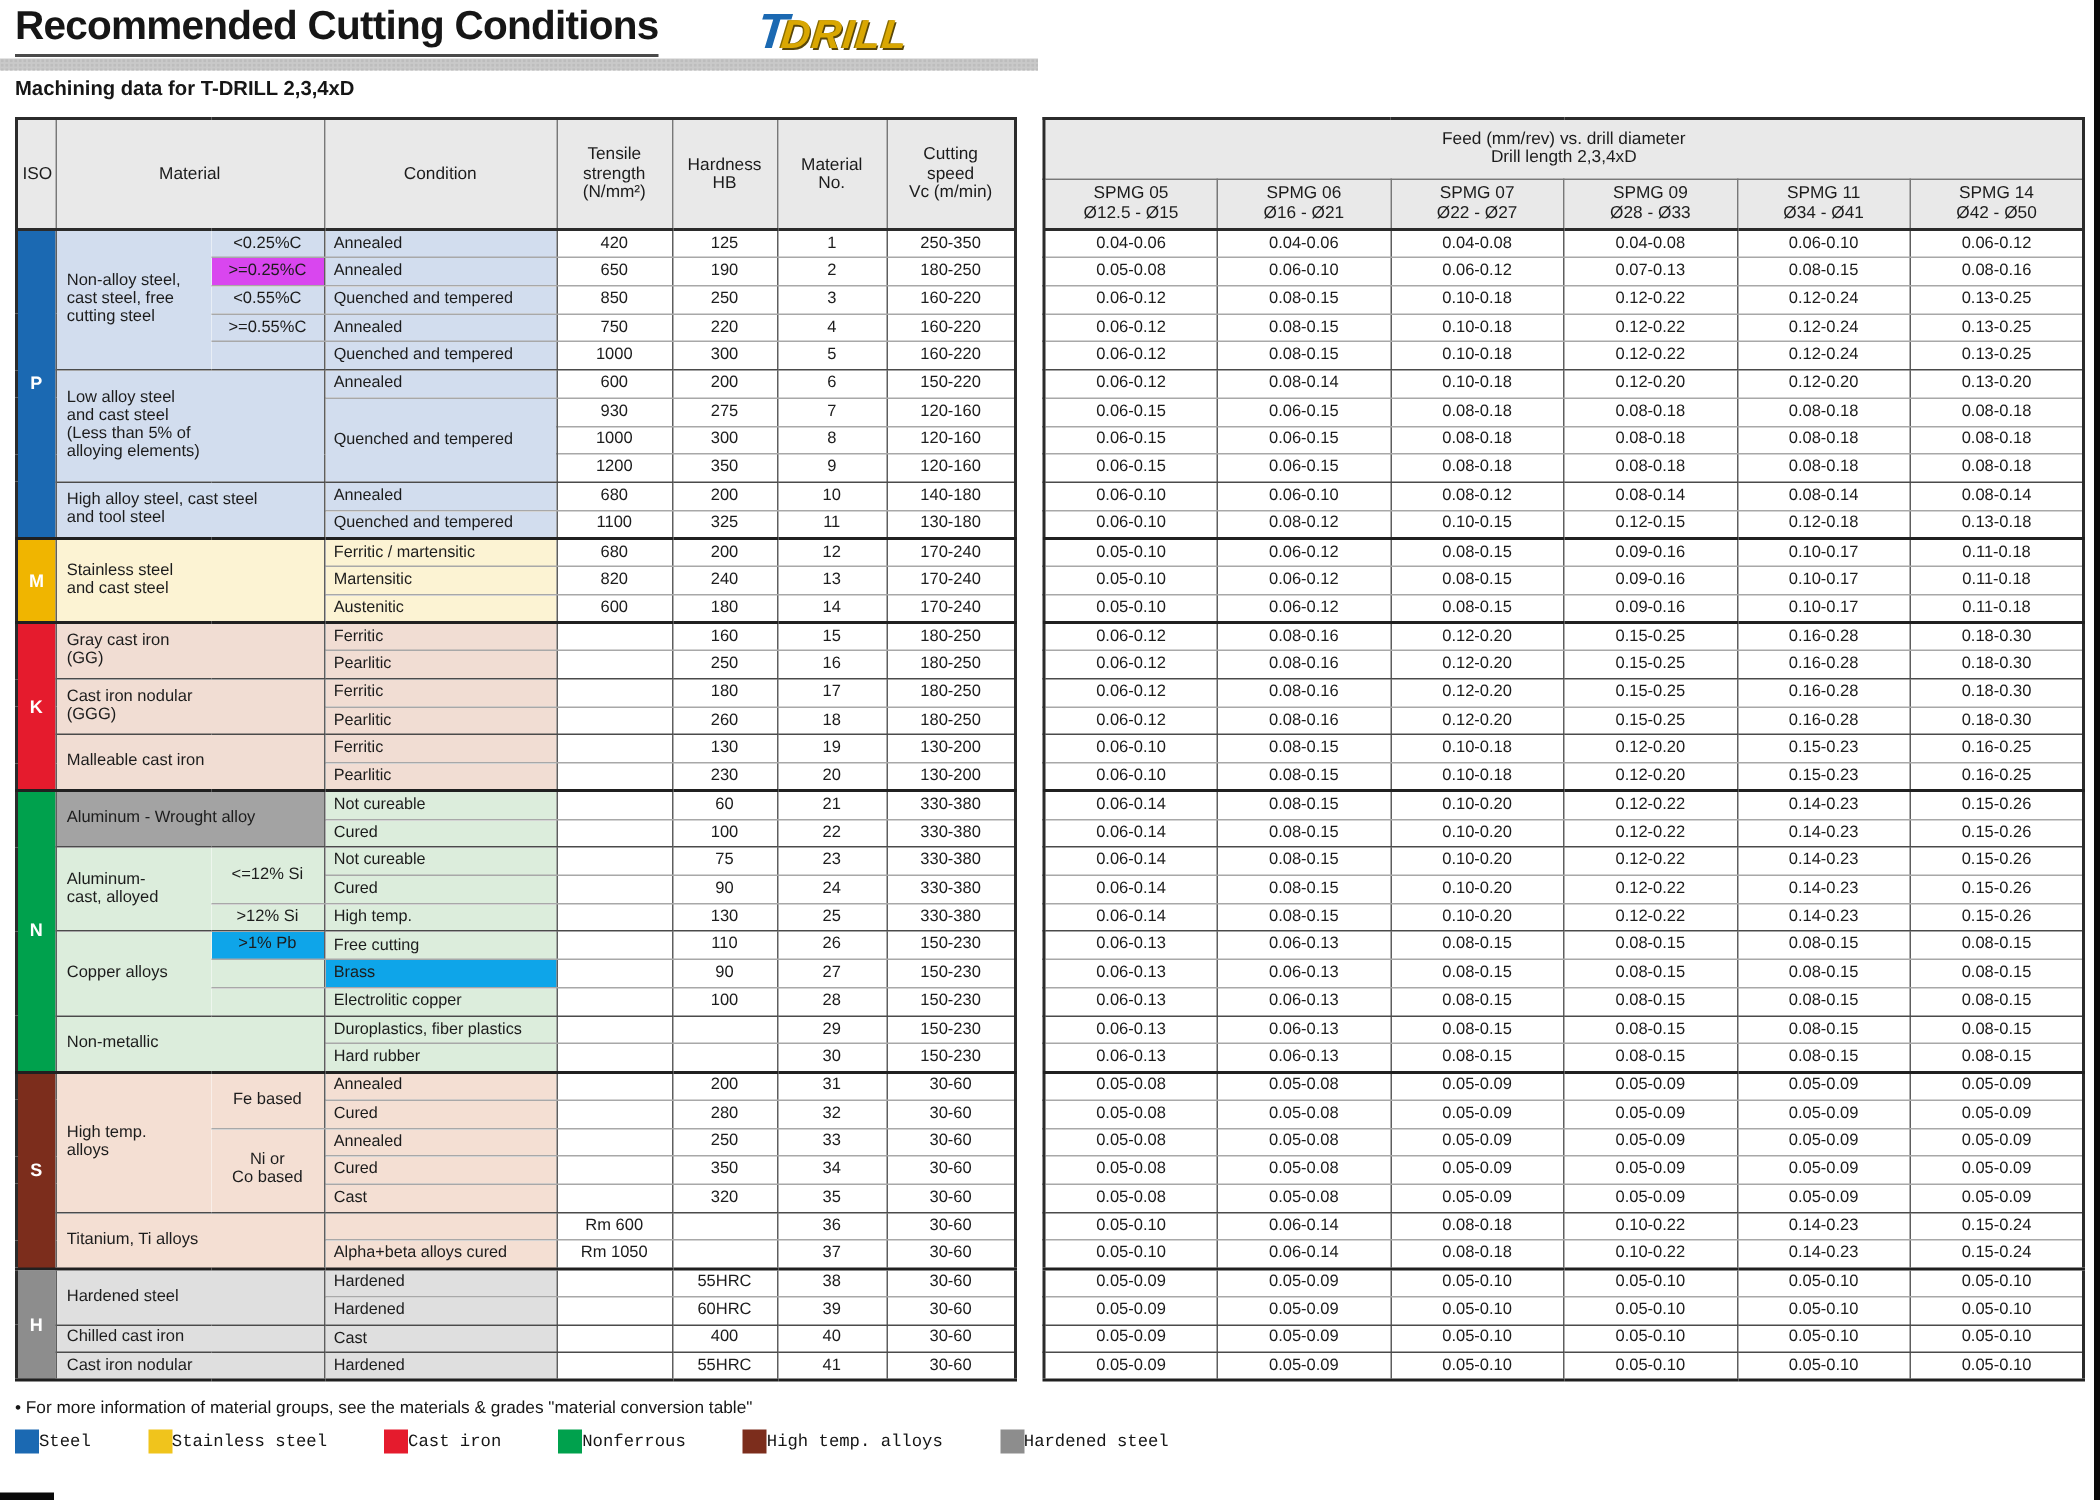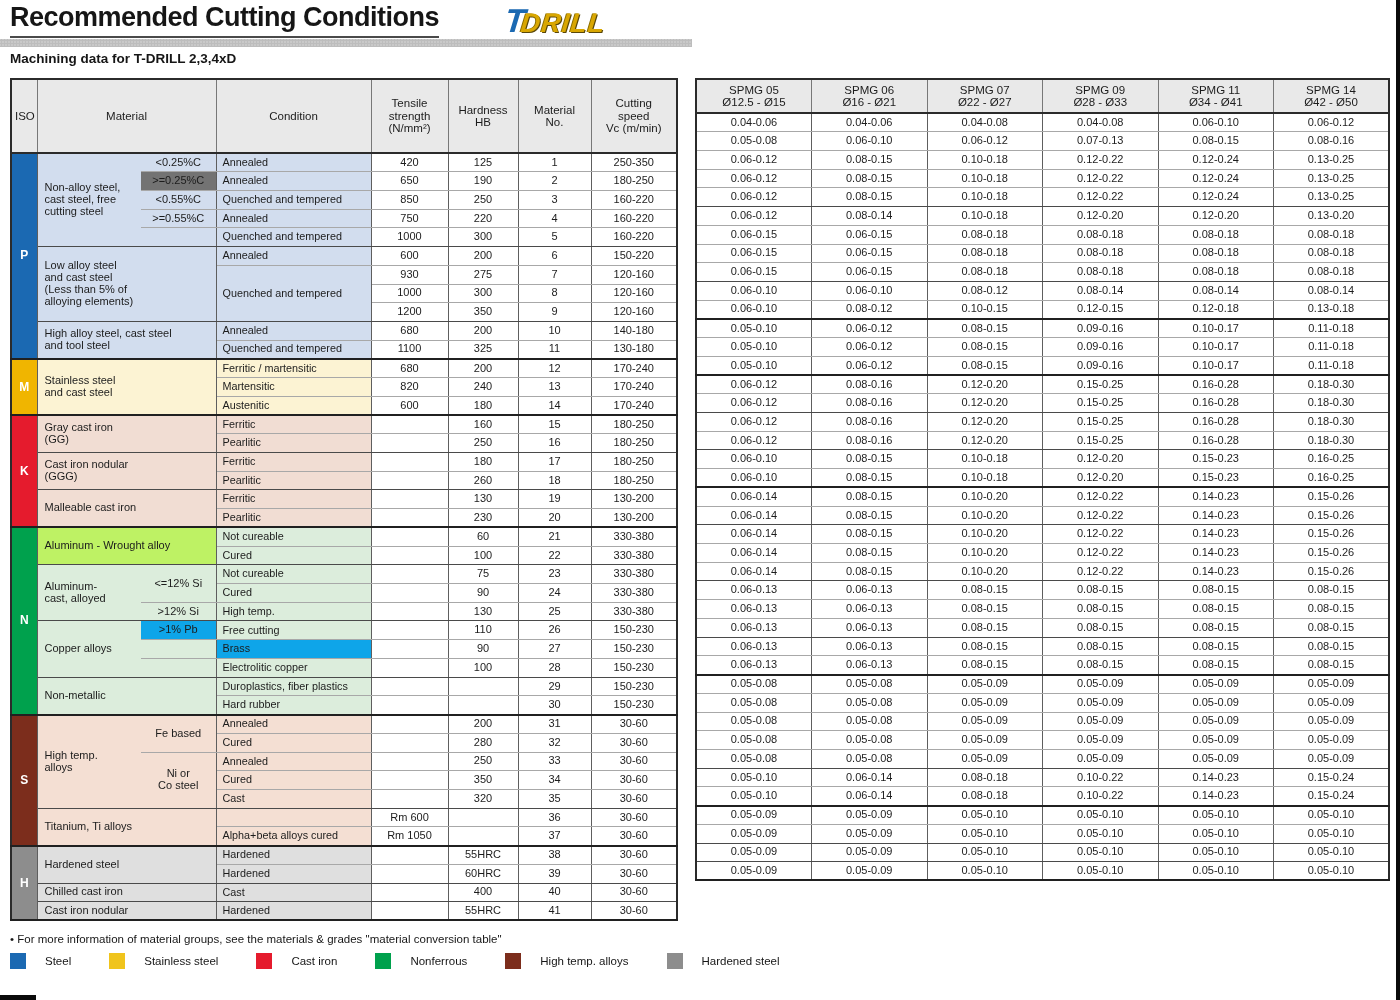--- a/index.html
+++ b/index.html
@@ -70,21 +70,21 @@
   }
   
   .footnote {
     position:absolute; left:10px; top:933px;
     font-size:11.5px; color:#161616;
   }
   .legend {
     position:absolute; left:10px; top:953px;
     display:flex; align-items:center; gap:38px;
   }
-  .legend-item { display:flex; align-items:center; gap:19px; }
+  .legend-item { display:flex; align-items:center; gap:0;font-family:Liberation Mono, monospace; }
   .legend-swatch { width:16px; height:16px; display:inline-block; }
   .legend-label { font-size:11.5px; color:#161616; }
   .scan-edge-right {
     position:absolute; right:0; top:0; width:4px; height:1000px; background:#0a0a0a;
   }
   .scan-edge-bottom {
     position:absolute; left:0; top:995px; width:36px; height:5px; background:#0a0a0a;
   }
 </style>
 </head>
@@ -135,21 +135,21 @@
 cast steel, free
 cutting steel</td>
           <td class="sub-cell vline b-thin" style="background: rgb(210, 221, 238);">&lt;0.25%C</td>
           <td class="cond-cell vline b-thin" style="background: rgb(210, 221, 238);">Annealed</td>
           <td class="num-cell vline b-thin">420</td>
           <td class="num-cell vline b-thin">125</td>
           <td class="num-cell vline b-thin">1</td>
           <td class="num-cell b-thin">250-350</td>
         </tr>
         <tr>
-          <td class="sub-cell vline b-thin" style="background: #737373;">&gt;=0.25%C</td>
+          <td class="sub-cell vline b-thin" style="background: #d946ef;">&gt;=0.25%C</td>
           <td class="cond-cell vline b-thin" style="background: rgb(210, 221, 238);">Annealed</td>
           <td class="num-cell vline b-thin">650</td>
           <td class="num-cell vline b-thin">190</td>
           <td class="num-cell vline b-thin">2</td>
           <td class="num-cell b-thin">180-250</td>
         </tr>
         <tr>
           <td class="sub-cell vline b-thin" style="background: rgb(210, 221, 238);">&lt;0.55%C</td>
           <td class="cond-cell vline b-thin" style="background: rgb(210, 221, 238);">Quenched and tempered</td>
           <td class="num-cell vline b-thin">850</td>
@@ -286,21 +286,21 @@
         </tr>
         <tr>
           <td class="cond-cell vline b-iso" style="background: rgb(241, 221, 211);">Pearlitic</td>
           <td class="num-cell vline b-iso"></td>
           <td class="num-cell vline b-iso">230</td>
           <td class="num-cell vline b-iso">20</td>
           <td class="num-cell b-iso">130-200</td>
         </tr>
         <tr>
           <td rowspan="10" class="iso-cell b-iso" style="background: rgb(0, 161, 77);">N</td>
-          <td rowspan="2" colspan="2" class="mat-cell b-mat vline" style="background: #bef264;">Aluminum - Wrought alloy</td>
+          <td rowspan="2" colspan="2" class="mat-cell b-mat vline" style="background: #a3a3a3;">Aluminum - Wrought alloy</td>
           <td class="cond-cell vline b-thin" style="background: rgb(220, 237, 220);">Not cureable</td>
           <td class="num-cell vline b-thin"></td>
           <td class="num-cell vline b-thin">60</td>
           <td class="num-cell vline b-thin">21</td>
           <td class="num-cell b-thin">330-380</td>
         </tr>
         <tr>
           <td class="cond-cell vline b-mat" style="background: rgb(220, 237, 220);">Cured</td>
           <td class="num-cell vline b-mat"></td>
           <td class="num-cell vline b-mat">100</td>
@@ -385,21 +385,21 @@
         </tr>
         <tr>
           <td class="cond-cell vline b-thin" style="background: rgb(244, 223, 211);">Cured</td>
           <td class="num-cell vline b-thin"></td>
           <td class="num-cell vline b-thin">280</td>
           <td class="num-cell vline b-thin">32</td>
           <td class="num-cell b-thin">30-60</td>
         </tr>
         <tr>
           <td rowspan="3" class="sub-cell vline b-mat" style="background: rgb(244, 223, 211);">Ni or
-Co steel</td>
+Co based</td>
           <td class="cond-cell vline b-thin" style="background: rgb(244, 223, 211);">Annealed</td>
           <td class="num-cell vline b-thin"></td>
           <td class="num-cell vline b-thin">250</td>
           <td class="num-cell vline b-thin">33</td>
           <td class="num-cell b-thin">30-60</td>
         </tr>
         <tr>
           <td class="cond-cell vline b-thin" style="background: rgb(244, 223, 211);">Cured</td>
           <td class="num-cell vline b-thin"></td>
           <td class="num-cell vline b-thin">350</td>
@@ -458,20 +458,23 @@
           <td class="num-cell vline b-iso"></td>
           <td class="num-cell vline b-iso">55HRC</td>
           <td class="num-cell vline b-iso">41</td>
           <td class="num-cell b-iso">30-60</td>
         </tr>
       </tbody>
   </table>
 
   <table id="right-table">
     <thead>
+      <tr class="rg-row">
+        <th class="rg-title" colspan="6"><span>Feed (mm/rev) vs. drill diameter</span><br><span>Drill length 2,3,4xD</span></th>
+      </tr>
       <tr class="rc-row">
         <th><span class="spmg-name">SPMG 05</span><span class="spmg-range">Ø12.5 - Ø15</span></th>
         <th><span class="spmg-name">SPMG 06</span><span class="spmg-range">Ø16 - Ø21</span></th>
         <th><span class="spmg-name">SPMG 07</span><span class="spmg-range">Ø22 - Ø27</span></th>
         <th><span class="spmg-name">SPMG 09</span><span class="spmg-range">Ø28 - Ø33</span></th>
         <th><span class="spmg-name">SPMG 11</span><span class="spmg-range">Ø34 - Ø41</span></th>
         <th><span class="spmg-name">SPMG 14</span><span class="spmg-range">Ø42 - Ø50</span></th>
       </tr>
     </thead>
     <tbody id="right-tbody">

